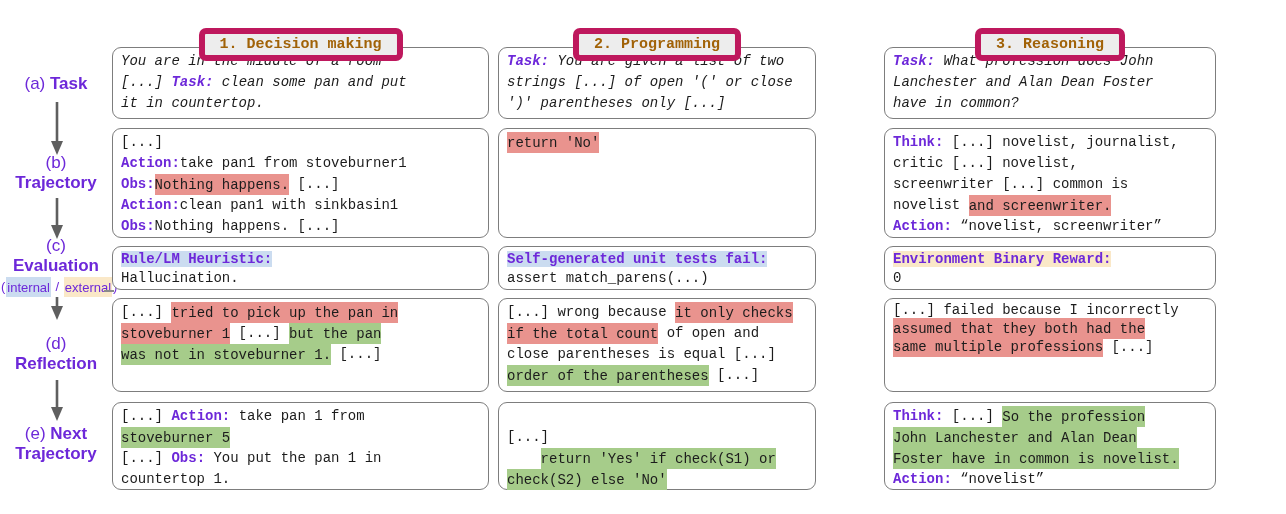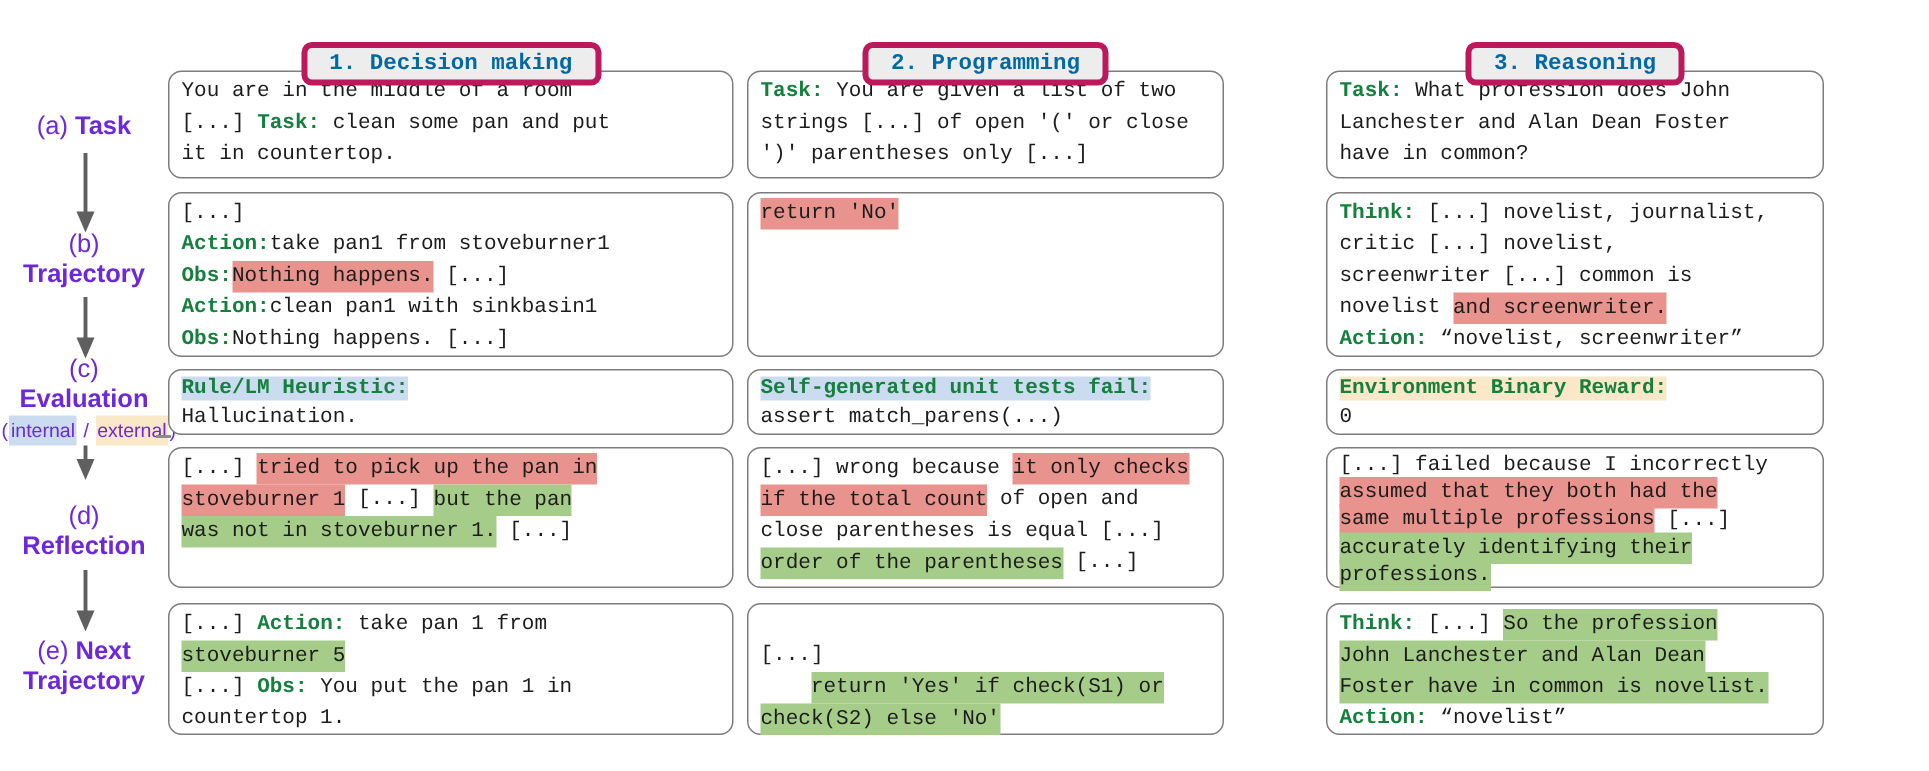--- a/index.html
+++ b/index.html
@@ -17,40 +17,40 @@
   .arrow { position:absolute; left:50px; width:14px; }
   .connector { position:absolute; height:1.6px; background:#8a8a8a; }
 
   
   .col { position:absolute; top:0; height:514px; }
   .col1 { left:112px; width:377px; }
   .col2 { left:498px; width:318px; }
   .col3 { left:884px; width:332px; }
 
   .tab { position:absolute; top:28px; left:50%; transform:translateX(-50%);
-    background:var(--c-tab_bg); border:4px solid #be185d; border-radius:7px;
+    background:var(--c-tab_bg); border:6px solid #be185d; border-radius:7px;
     padding:0 15px; font-family:"Liberation Mono", monospace; font-weight:bold;
-    font-size:15px; line-height:21px; white-space:nowrap; z-index:2; color:#0369a1; }
+    font-size:15px; line-height:21px; white-space:nowrap; z-index:2; color:#a16207; }
 
   .box { position:absolute; left:0; right:0; box-sizing:border-box;
     background:#fff; border:1.6px solid var(--c-box_border); border-radius:9px;
     padding:3px 8px; font-family:"Liberation Mono", monospace; font-size:14px;
     line-height:21px; color:#1c1c1c; white-space:pre-wrap; z-index:1; }
-  .box .b { font-weight:bold; color:#15803d; }
+  .box .b { font-weight:bold; color:#6d28d9; }
   .box .h-red    { background:var(--c-red); }
   .box .h-green  { background:var(--c-green);margin-top:12px; }
   .box .h-blue   { background:var(--c-blue); }
   .box .h-yellow { background:var(--c-yellow); }
   .box span[class^="h-"], .rail-sub span[class^="h-"] {
     padding-top:2.5px; padding-bottom:2.5px;
     box-decoration-break:clone; -webkit-box-decoration-break:clone; }
   .rail-sub .h-blue { background:var(--c-blue); }
   .rail-sub .h-yellow { background:var(--c-yellow); }
 
-  .box-task       { top:47px;  height:72px; }
+  .box-task       { top:47px;  height:72px;font-style:italic; }
   .box-trajectory { top:128px; height:110px; }
   .box-evaluation { top:246px; height:44px; line-height:19px; }
   .box-reflection { top:298px; height:94px; }
   .box-next       { top:402px; height:88px; }
   .col3 .box-reflection { line-height:18.4px; padding-top:2px; }
 </style>
 </head>
 <body>
 
 <div id="figure">
@@ -134,21 +134,20 @@
     <div class="box box-trajectory"><span class="b">Think:</span><span> [...] novelist, journalist,
 critic [...] novelist,
 screenwriter [...] common is
 novelist </span><span class="h-red">and screenwriter.</span><span>
 </span><span class="b">Action:</span><span> “novelist, screenwriter”</span></div>
     <div class="box box-evaluation"><span class="b h-yellow">Environment Binary Reward:</span><span>
 0</span></div>
     <div class="box box-reflection"><span>[...] failed because I incorrectly
 </span><span class="h-red">assumed that they both had the
 same multiple professions</span><span> [...]
-</span><span class="h-green">accurately identifying their
-professions.</span></div>
+</span></div>
     <div class="box box-next"><span class="b">Think:</span><span> [...] </span><span class="h-green">So the profession
 John Lanchester and Alan Dean
 Foster have in common is novelist.</span><span>
 </span><span class="b">Action:</span><span> “novelist”</span></div>
   </div>
 
 </div>
 
 </body></html>

